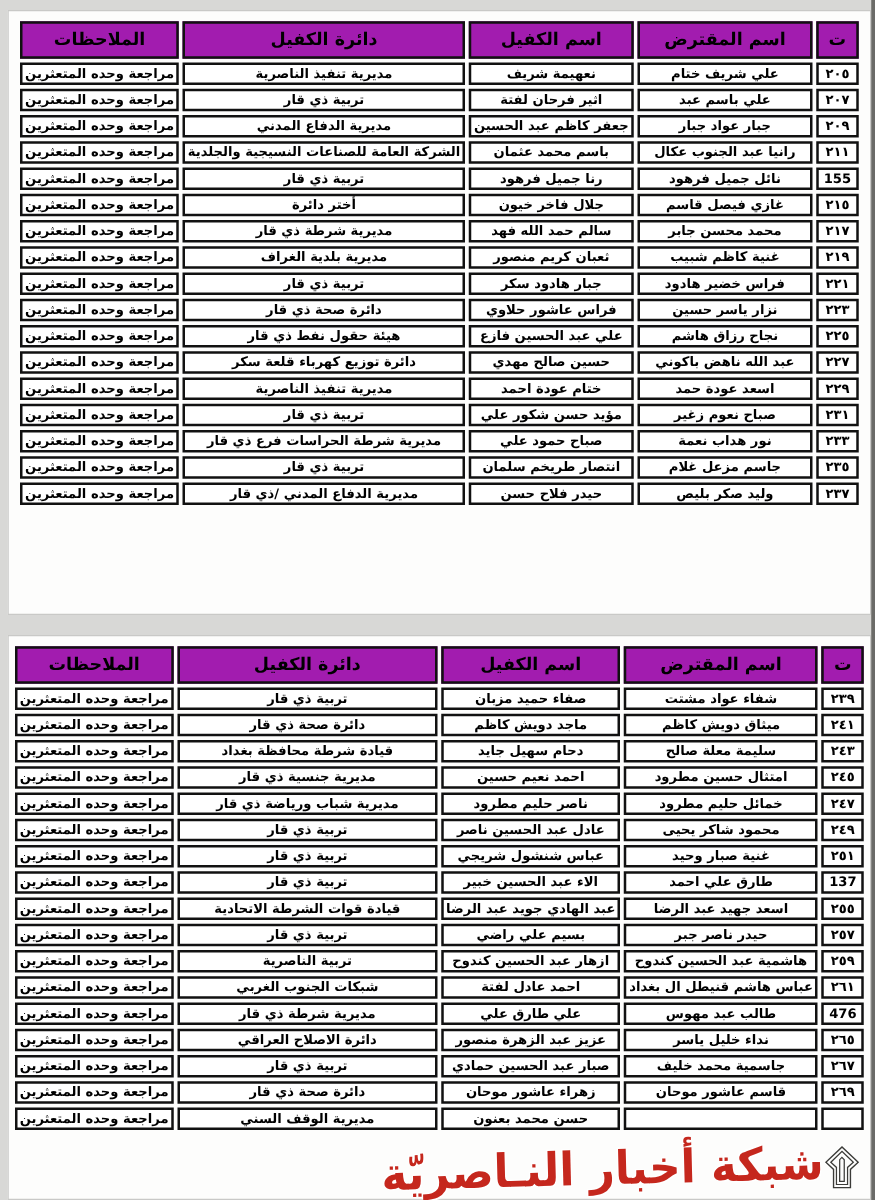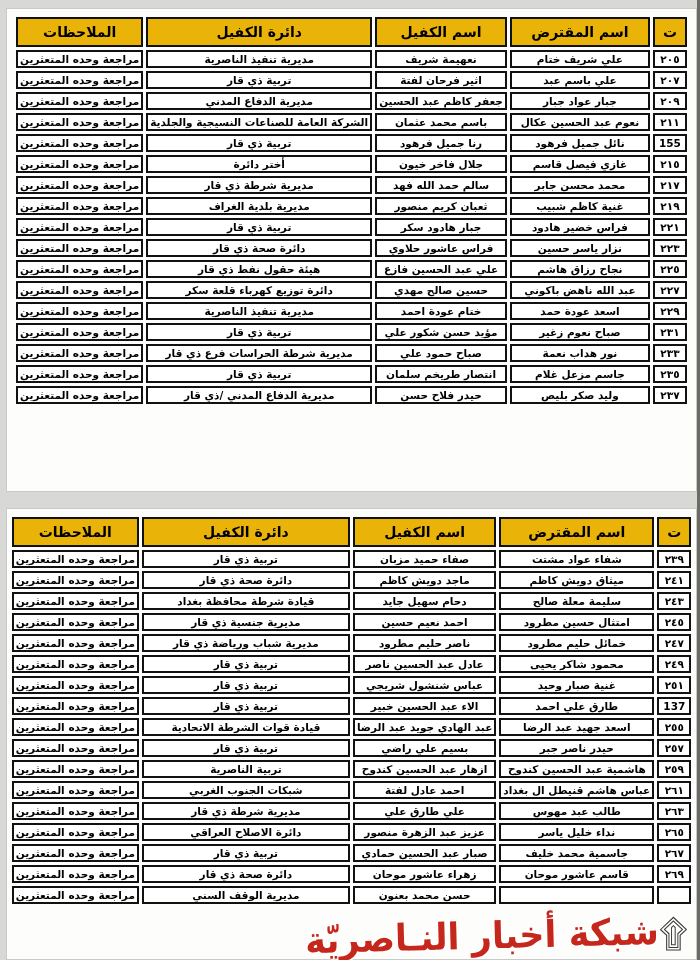--- a/index.html
+++ b/index.html
@@ -12,21 +12,21 @@
           border:1px solid #c9c9c7; overflow:hidden; }
   .page-1 { top:8px;  height:484px; }
   .page-2 { top:508px; height:452px; }
 
   .edge-strip { position:absolute; right:0; top:0; width:3px; height:960px; background:#6b6b68; }
 
   table { border-collapse:separate; border-spacing:3px; table-layout:fixed;
           margin:5px auto 0 auto; direction:rtl; }
   th, td { border:2px solid #111; text-align:center; vertical-align:middle;
            overflow:hidden; white-space:nowrap; }
-  th { background:#eab308; height:30px; font-size:14px; font-weight:bold; color:#000; }
+  th { background:#a21caf; height:30px; font-size:14px; font-weight:bold; color:#000; }
   td { background:#fff; height:17px; font-size:10.5px; font-weight:bold; color:#000;
        padding:1px 2px; }
 
   col.c-no   { width:34px; }
   col.c-bor  { width:140px; }
   col.c-gua  { width:108px; }
   col.c-dep  { width:208px; }
   col.c-not  { width:118px; }
 
   .watermark { position:absolute; right:8px; bottom:-2px; width:560px; height:52px;
@@ -78,21 +78,21 @@
           </tr>
           <tr>
             <td>٢٠٩</td>
             <td>جبار عواد جبار</td>
             <td>جعفر كاظم عبد الحسين</td>
             <td>مديرية الدفاع المدني</td>
             <td>مراجعة وحده المتعثرين</td>
           </tr>
           <tr>
             <td>٢١١</td>
-            <td>نعوم عبد الحسين عكال</td>
+            <td>رانيا عبد الجنوب عكال</td>
             <td>باسم محمد عثمان</td>
             <td>الشركة العامة للصناعات النسيجية والجلدية</td>
             <td>مراجعة وحده المتعثرين</td>
           </tr>
           <tr>
             <td>155</td>
             <td>نائل جميل فرهود</td>
             <td>رنا جميل فرهود</td>
             <td>تربية ذي قار</td>
             <td>مراجعة وحده المتعثرين</td>
@@ -282,21 +282,21 @@
             <td>مراجعة وحده المتعثرين</td>
           </tr>
           <tr>
             <td>٢٦١</td>
             <td>عباس هاشم قنيطل ال بغداد</td>
             <td>احمد عادل لفتة</td>
             <td>شبكات الجنوب الغربي</td>
             <td>مراجعة وحده المتعثرين</td>
           </tr>
           <tr>
-            <td>٢٦٣</td>
+            <td>476</td>
             <td>طالب عبد مهوس</td>
             <td>علي طارق علي</td>
             <td>مديرية شرطة ذي قار</td>
             <td>مراجعة وحده المتعثرين</td>
           </tr>
           <tr>
             <td>٢٦٥</td>
             <td>نداء خليل ياسر</td>
             <td>عزيز عبد الزهرة منصور</td>
             <td>دائرة الاصلاح العراقي</td>

